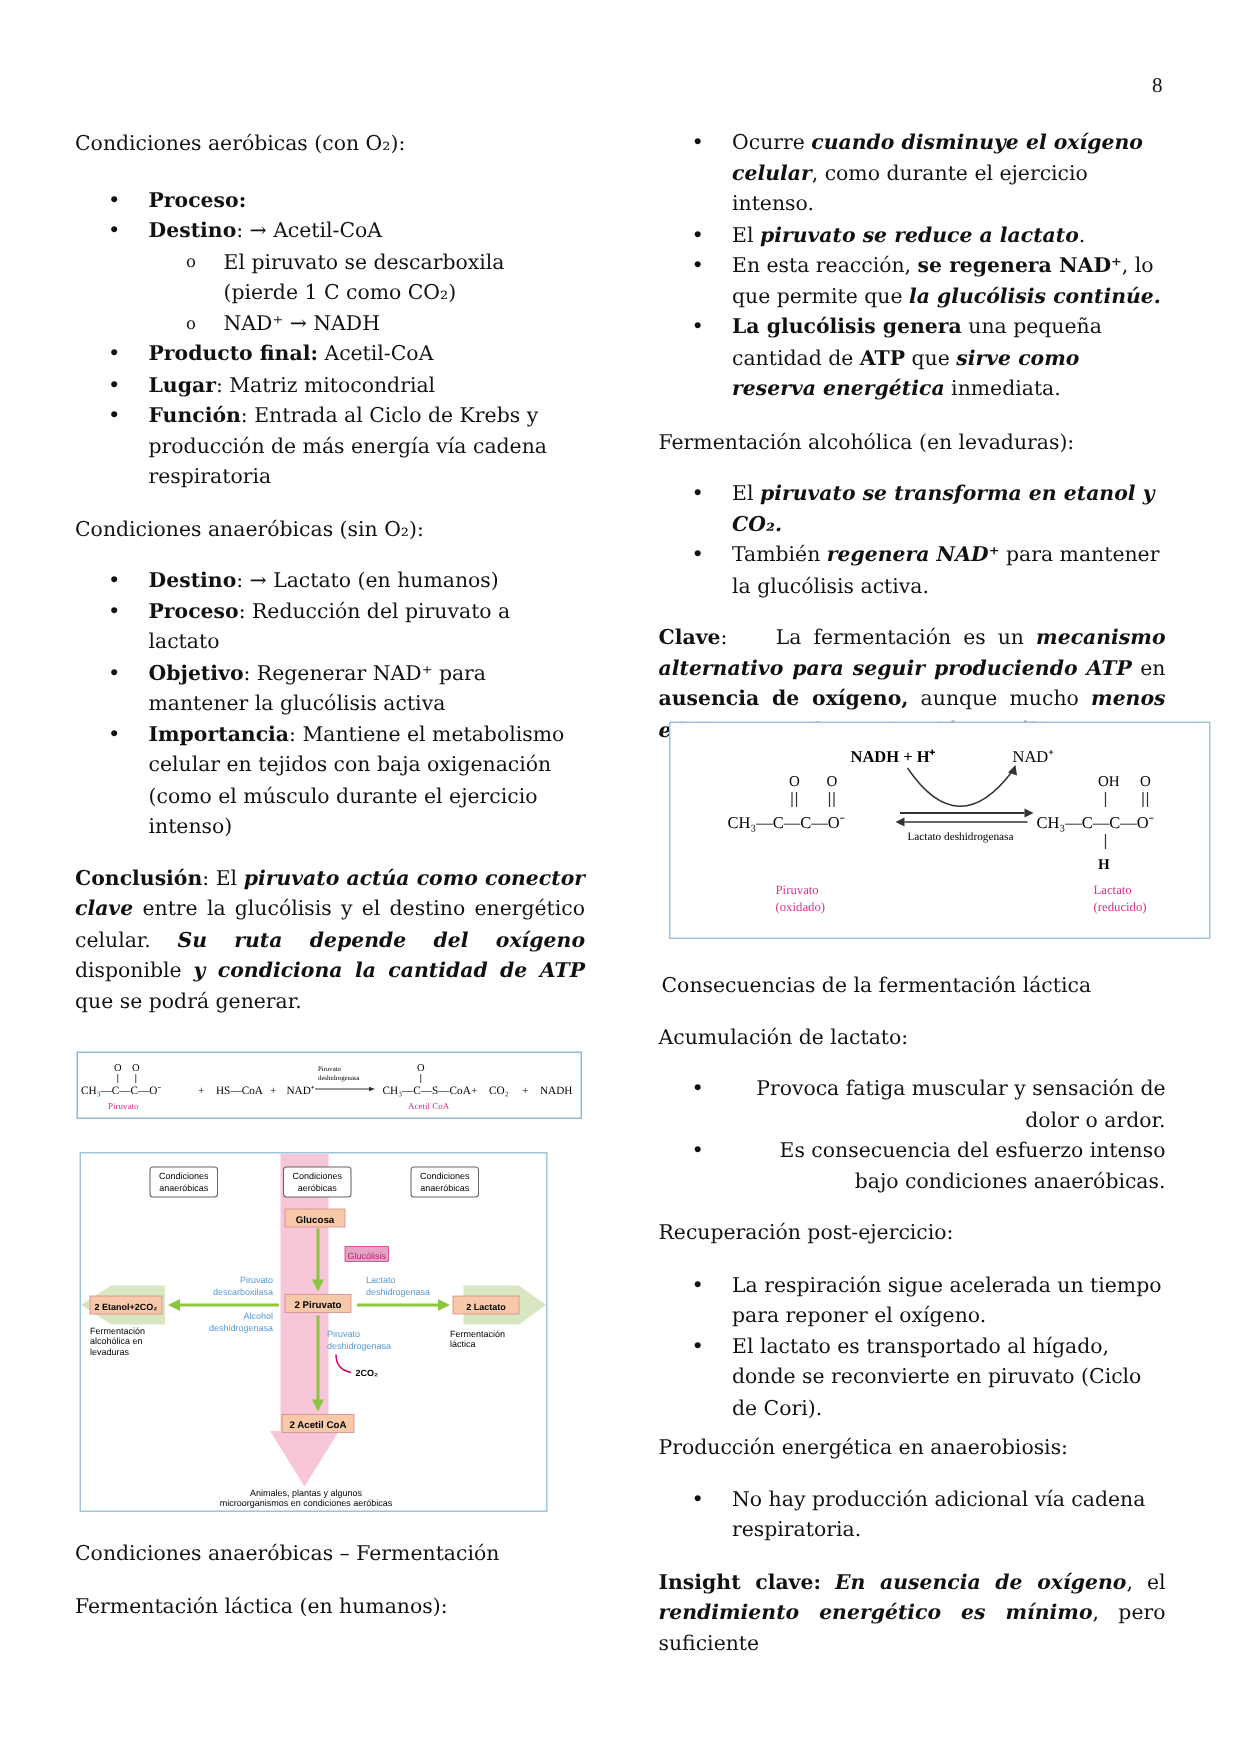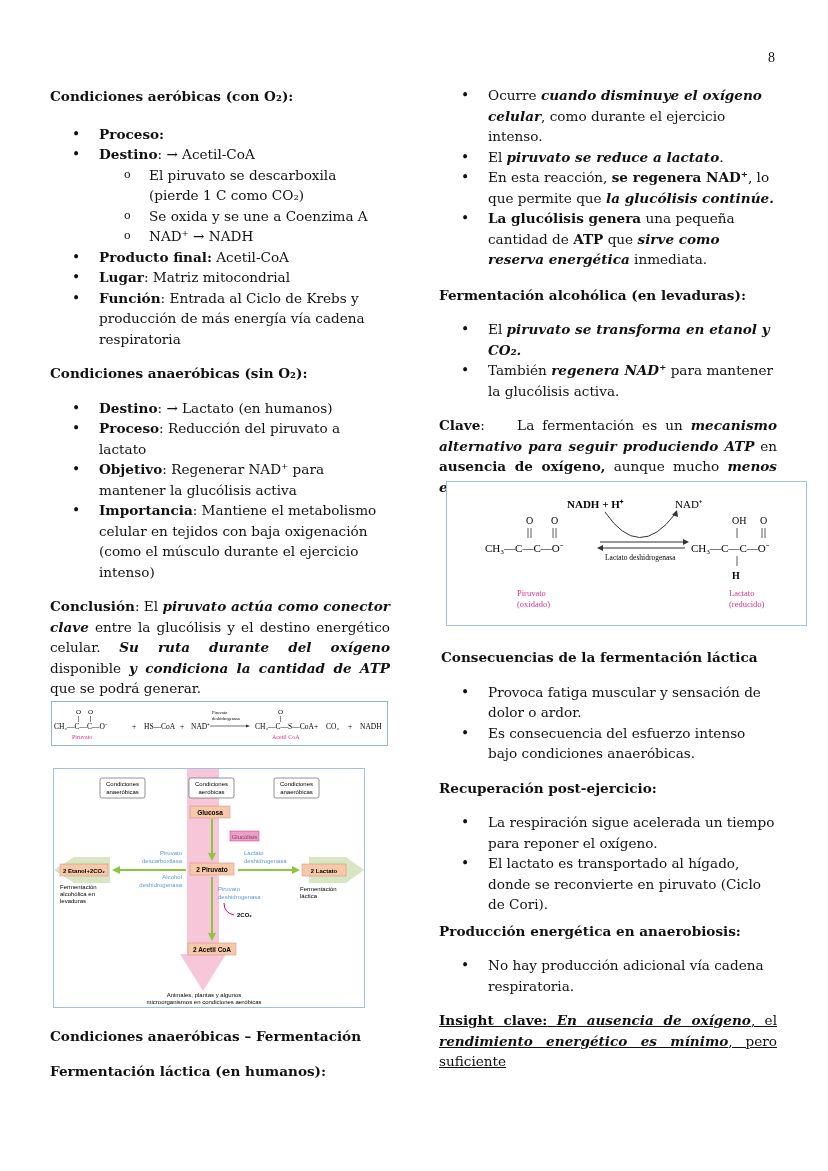--- a/index.html
+++ b/index.html
@@ -2,21 +2,21 @@
 <html><head>
 <meta charset="utf-8">
 <style>
   html, body { margin: 0; padding: 0; background: #ffffff; }
   body { width: 828px; height: 1171px; position: relative; overflow: hidden;
          font-family: "DejaVu Serif", "Liberation Serif", serif; color: #111; }
   .page-num { position: absolute; top: 50px; left: 768px; font-size: 14px; font-family: "Liberation Serif", serif; }
   .col { position: absolute; top: 80px; font-size: 13.6px; line-height: 20.5px; }
   .col-left { left: 50px; width: 340px; }
   .col-right { left: 439px; width: 338px; }
-  h3 { font-size: 13.6px; font-weight: bold; margin: 0; }
+  h3 { font-size: 13.6px; font-weight: normal; margin: 0; }
   ul { margin: 0; padding: 0; list-style: none; }
   li { position: relative; padding-left: 49px; }
   li::before { content: "•"; position: absolute; left: 22px; top: 0; font-size: 14px; }
   li.sub { padding-left: 99px; }
   li.sub::before { content: "o"; left: 74px; font-size: 11px; }
   .just { text-align: justify; }
   b i, i b { font-weight: bold; font-style: italic; }
   .fig { border: 1px solid #8fb8d8; background: #fff; position: relative; }
   svg text { font-family: "Liberation Serif", serif; }
   .sans text { font-family: "Liberation Sans", sans-serif; }
@@ -25,37 +25,36 @@
 <body>
 
 <div class="page-num">8</div>
 
 <div class="col col-left">
   <h3 style="margin-top:6px;">Condiciones aeróbicas (con O₂):</h3>
   <ul style="margin-top:17px;">
     <li><b>Proceso:</b></li>
     <li><b>Destino</b><span>: → Acetil-CoA</span></li>
     <li class="sub">El piruvato se descarboxila (pierde 1 C como CO₂)</li>
-    <li class="sub">Se oxida y se une a Coenzima A</li>
     <li class="sub">NAD⁺ → NADH</li>
     <li><b>Producto final:</b><span> Acetil-CoA</span></li>
     <li><b>Lugar</b><span>: Matriz mitocondrial</span></li>
     <li><b>Función</b><span>: Entrada al Ciclo de Krebs y producción de más energía vía cadena respiratoria</span></li>
   </ul>
 
   <h3 style="margin-top:14px;">Condiciones anaeróbicas (sin O₂):</h3>
   <ul style="margin-top:14px;">
     <li><b>Destino</b><span>: → Lactato (en humanos)</span></li>
     <li><b>Proceso</b><span>: Reducción del piruvato a lactato</span></li>
     <li><b>Objetivo</b><span>: Regenerar NAD⁺ para mantener la glucólisis activa</span></li>
     <li><b>Importancia</b><span>: Mantiene el metabolismo celular en tejidos con baja oxigenación (como el músculo durante el ejercicio intenso)</span></li>
   </ul>
 
   <p class="just" style="margin:14px 0 0 0;">
-    <b>Conclusión</b><span>: El </span><b><i>piruvato actúa como conector clave</i></b><span> entre la glucólisis y el destino energético celular. </span><b><i>Su ruta durante del oxígeno</i></b><span> disponible </span><b><i>y condiciona la cantidad de ATP</i></b><span> que se podrá generar.</span>
+    <b>Conclusión</b><span>: El </span><b><i>piruvato actúa como conector clave</i></b><span> entre la glucólisis y el destino energético celular. </span><b><i>Su ruta depende del oxígeno</i></b><span> disponible </span><b><i>y condiciona la cantidad de ATP</i></b><span> que se podrá generar.</span>
   </p>
 </div>
 
 <div class="fig" style="position:absolute; left:51px; top:701px; width:335px; height:43px;">
   <svg width="335" height="43" viewBox="0 0 335 43">
     <text x="24" y="12" font-size="7">O</text>
       <text x="36" y="12" font-size="7">O</text>
     <line x1="26.5" y1="14" x2="26.5" y2="20" stroke="#333" stroke-width="0.6"></line>
     <line x1="38.5" y1="14" x2="38.5" y2="20" stroke="#333" stroke-width="0.6"></line>
     <text x="2" y="27" font-size="7.5">CH₃—C—C—O⁻</text>
@@ -191,29 +190,30 @@
     <text x="253" y="97" font-size="10" font-weight="bold">H</text>
     <text x="38" y="114" font-size="8.5" fill="#d6338a">Piruvato</text>
     <text x="38" y="125" font-size="8.5" fill="#d6338a">(oxidado)</text>
     <text x="250" y="114" font-size="8.5" fill="#d6338a">Lactato</text>
     <text x="250" y="125" font-size="8.5" fill="#d6338a">(reducido)</text>
   </svg>
 </div>
 
 <div class="col col-right" style="top:647px;">
   <h3 style="padding-left:2px;">Consecuencias de la fermentación láctica</h3>
-  <ul style="margin-top:14px;">
+  <h3 style="margin-top:14px;">Acumulación de lactato:</h3>
+  <ul style="margin-top:14px;text-align:right;">
     <li>Provoca fatiga muscular y sensación de dolor o ardor.</li>
     <li>Es consecuencia del esfuerzo intenso bajo condiciones anaeróbicas.</li>
   </ul>
   <h3 style="margin-top:14px;">Recuperación post-ejercicio:</h3>
   <ul style="margin-top:14px;">
     <li>La respiración sigue acelerada un tiempo para reponer el oxígeno.</li>
     <li>El lactato es transportado al hígado, donde se reconvierte en piruvato (Ciclo de Cori).</li>
   </ul>
   <h3 style="margin-top:6px;">Producción energética en anaerobiosis:</h3>
   <ul style="margin-top:14px;">
     <li>No hay producción adicional vía cadena respiratoria.</li>
   </ul>
-  <p class="just" style="margin:14px 0 0 0;text-decoration:underline;">
+  <p class="just" style="margin:14px 0 0 0;">
     <b>Insight clave:</b><span> </span><b><i>En ausencia de oxígeno</i></b><span>, el </span><b><i>rendimiento energético es mínimo</i></b><span>, pero suficiente</span>
   </p>
 </div>
 
 </body></html>

